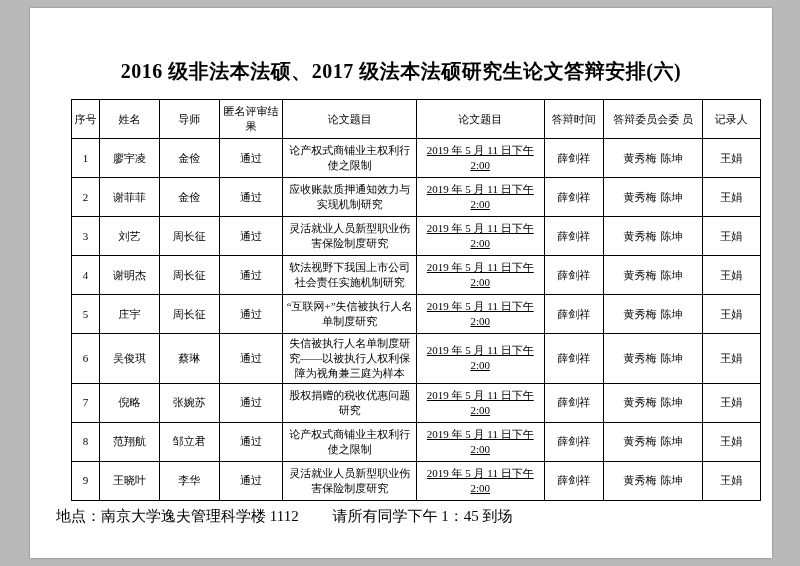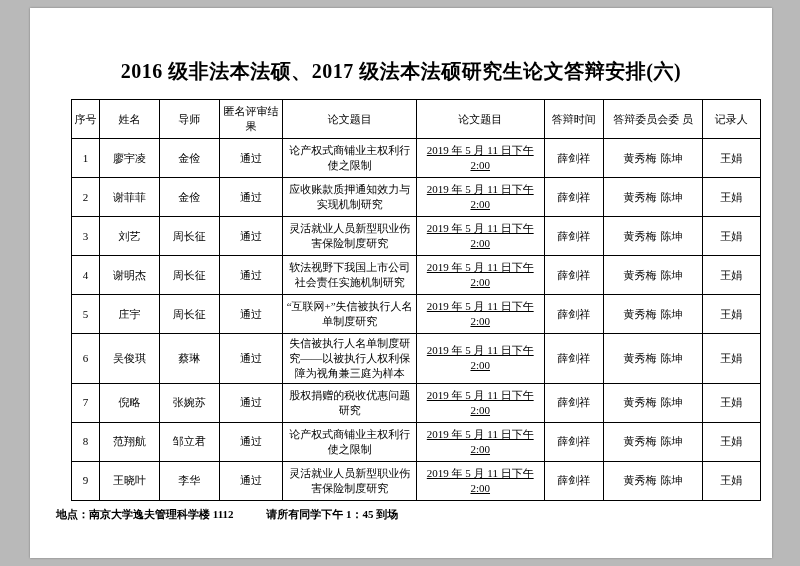--- a/index.html
+++ b/index.html
@@ -81,22 +81,22 @@
   .members-cell span {
     display: inline-block;
     padding: 0 2px;
   }
   .hdr-two-line {
     line-height: 1.2;
   }
   .footer-note {
     margin: 6px auto 0 auto;
     width: 690px;
-    font-size: 11px;
-    font-weight: bold;
+    font-size: 15px;
+    font-weight: normal;
     color: #000;
   }
   .footer-note .place { margin-right: 30px; }
 </style>
 </head>
 <body>
 
 <div class="page">
 
   <div class="doc-title">2016 级非法本法硕、2017 级法本法硕研究生论文答辩安排(六)</div>

